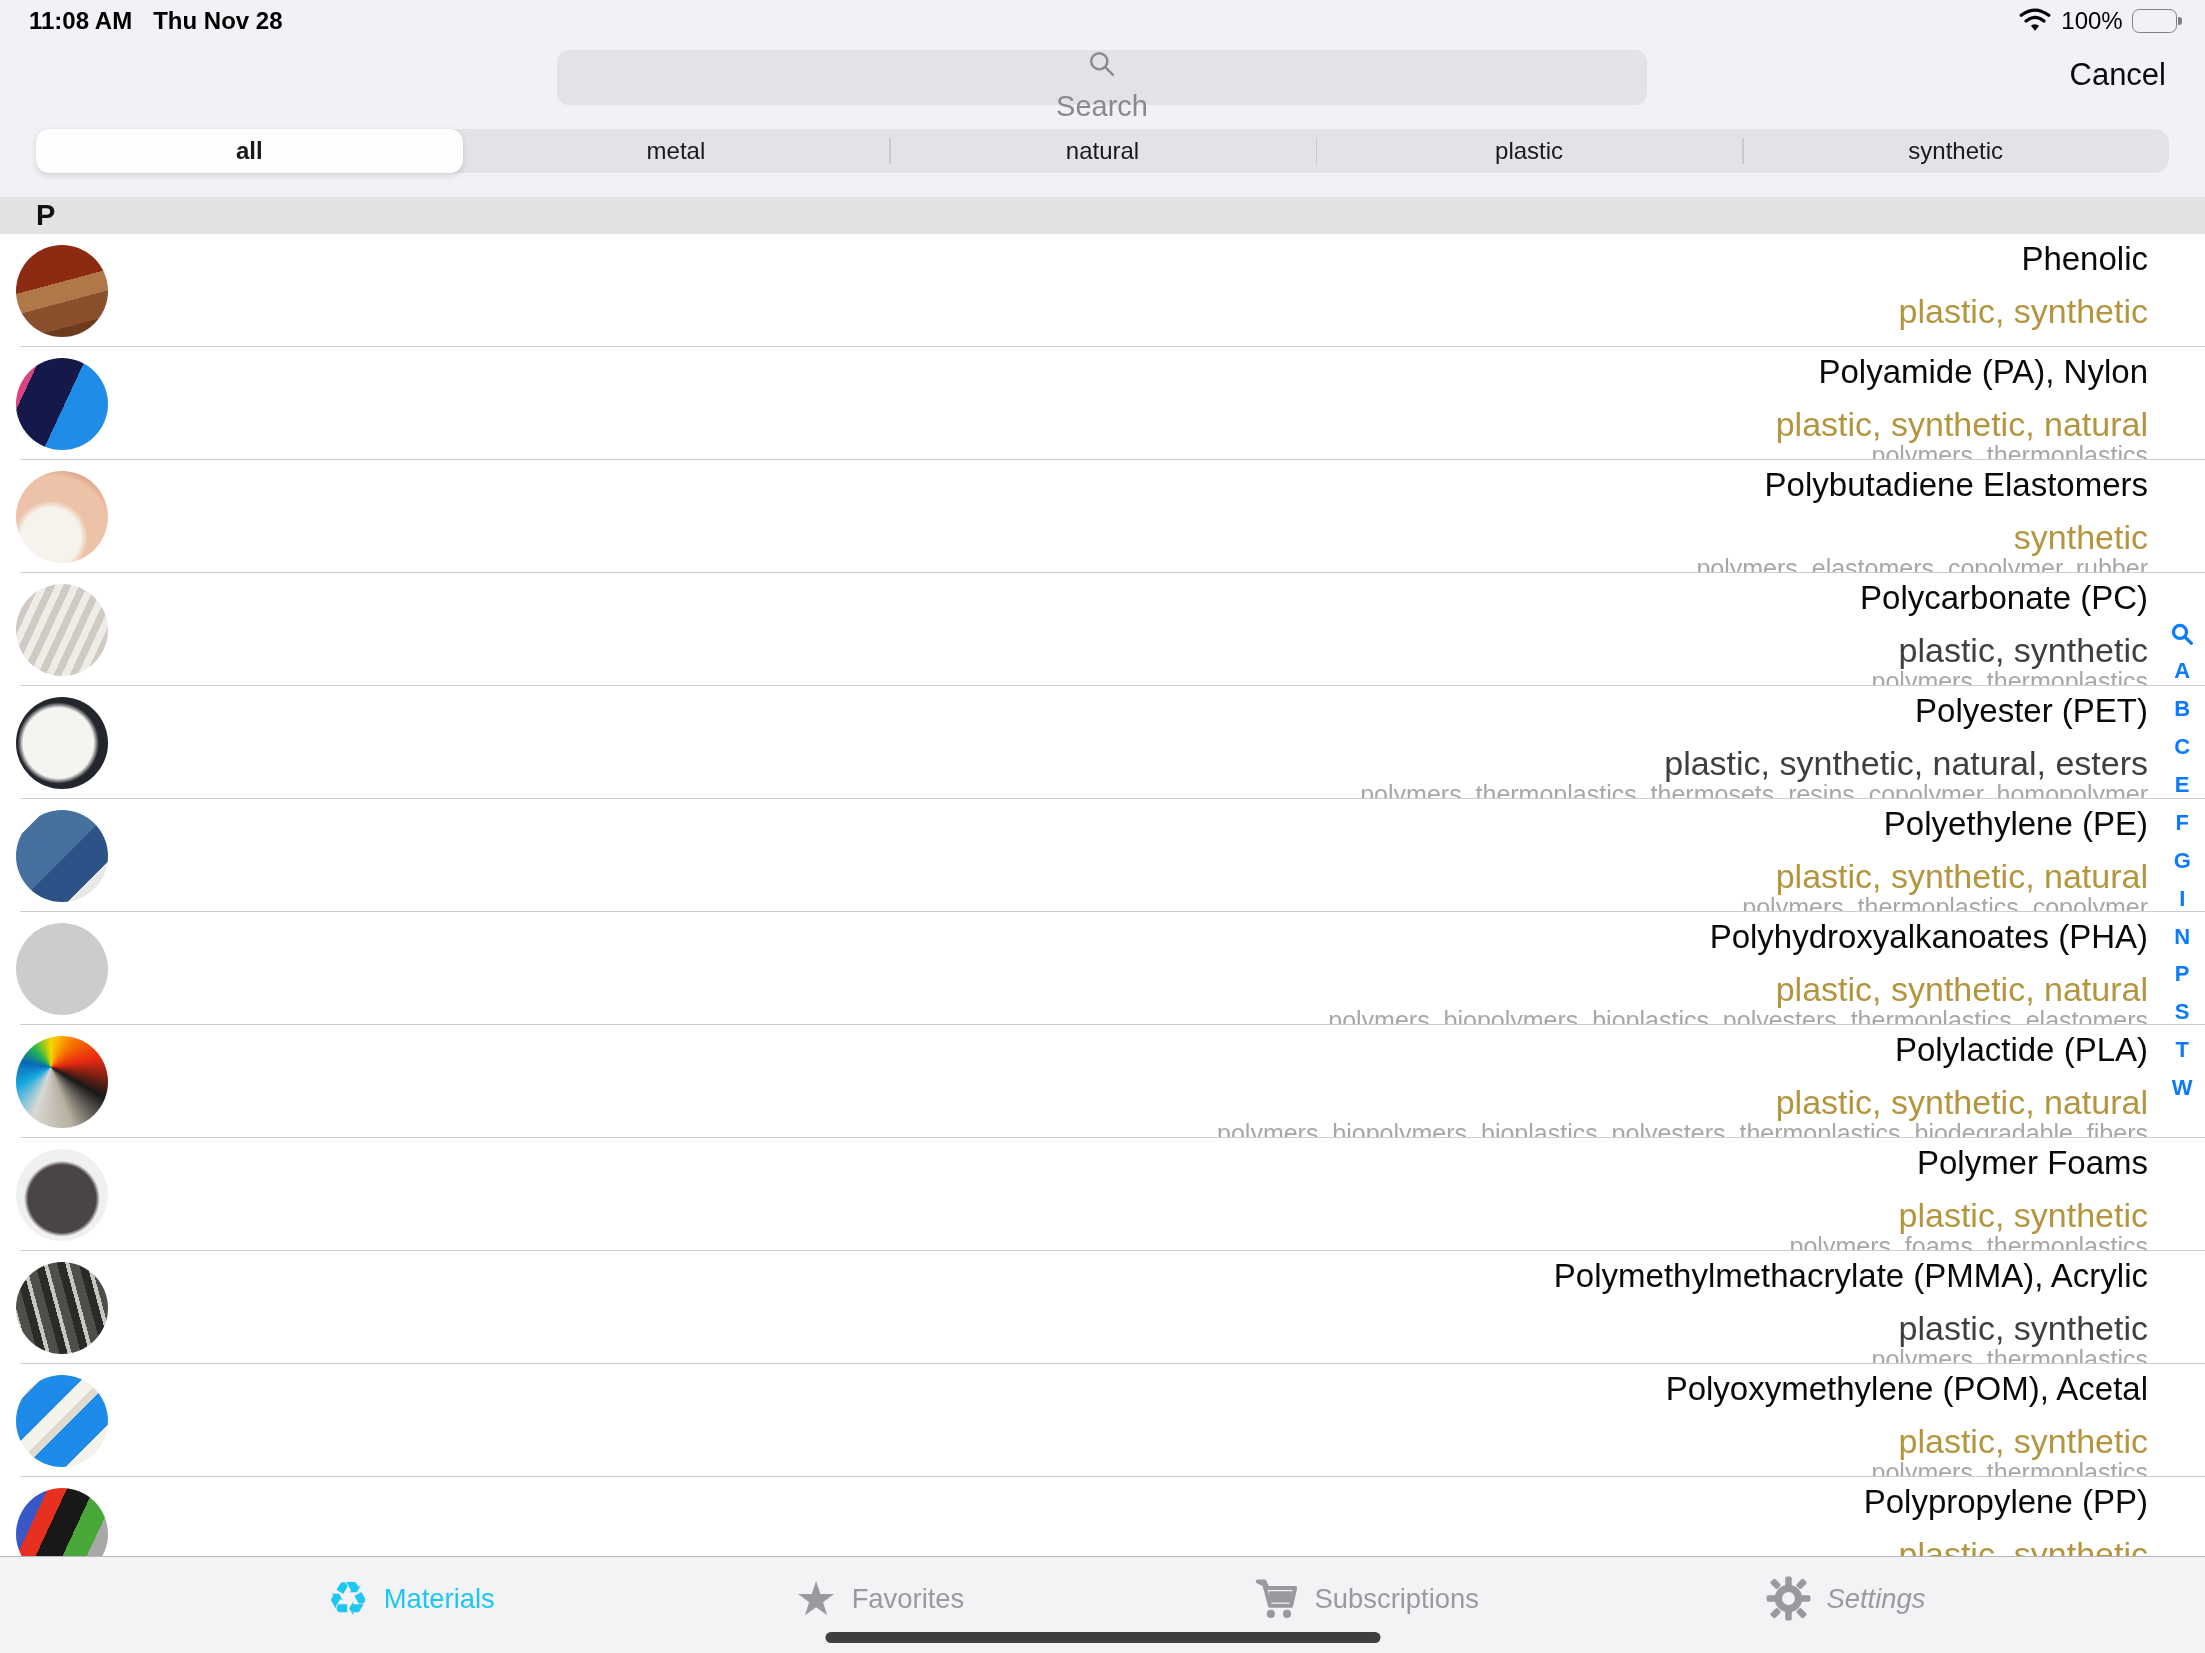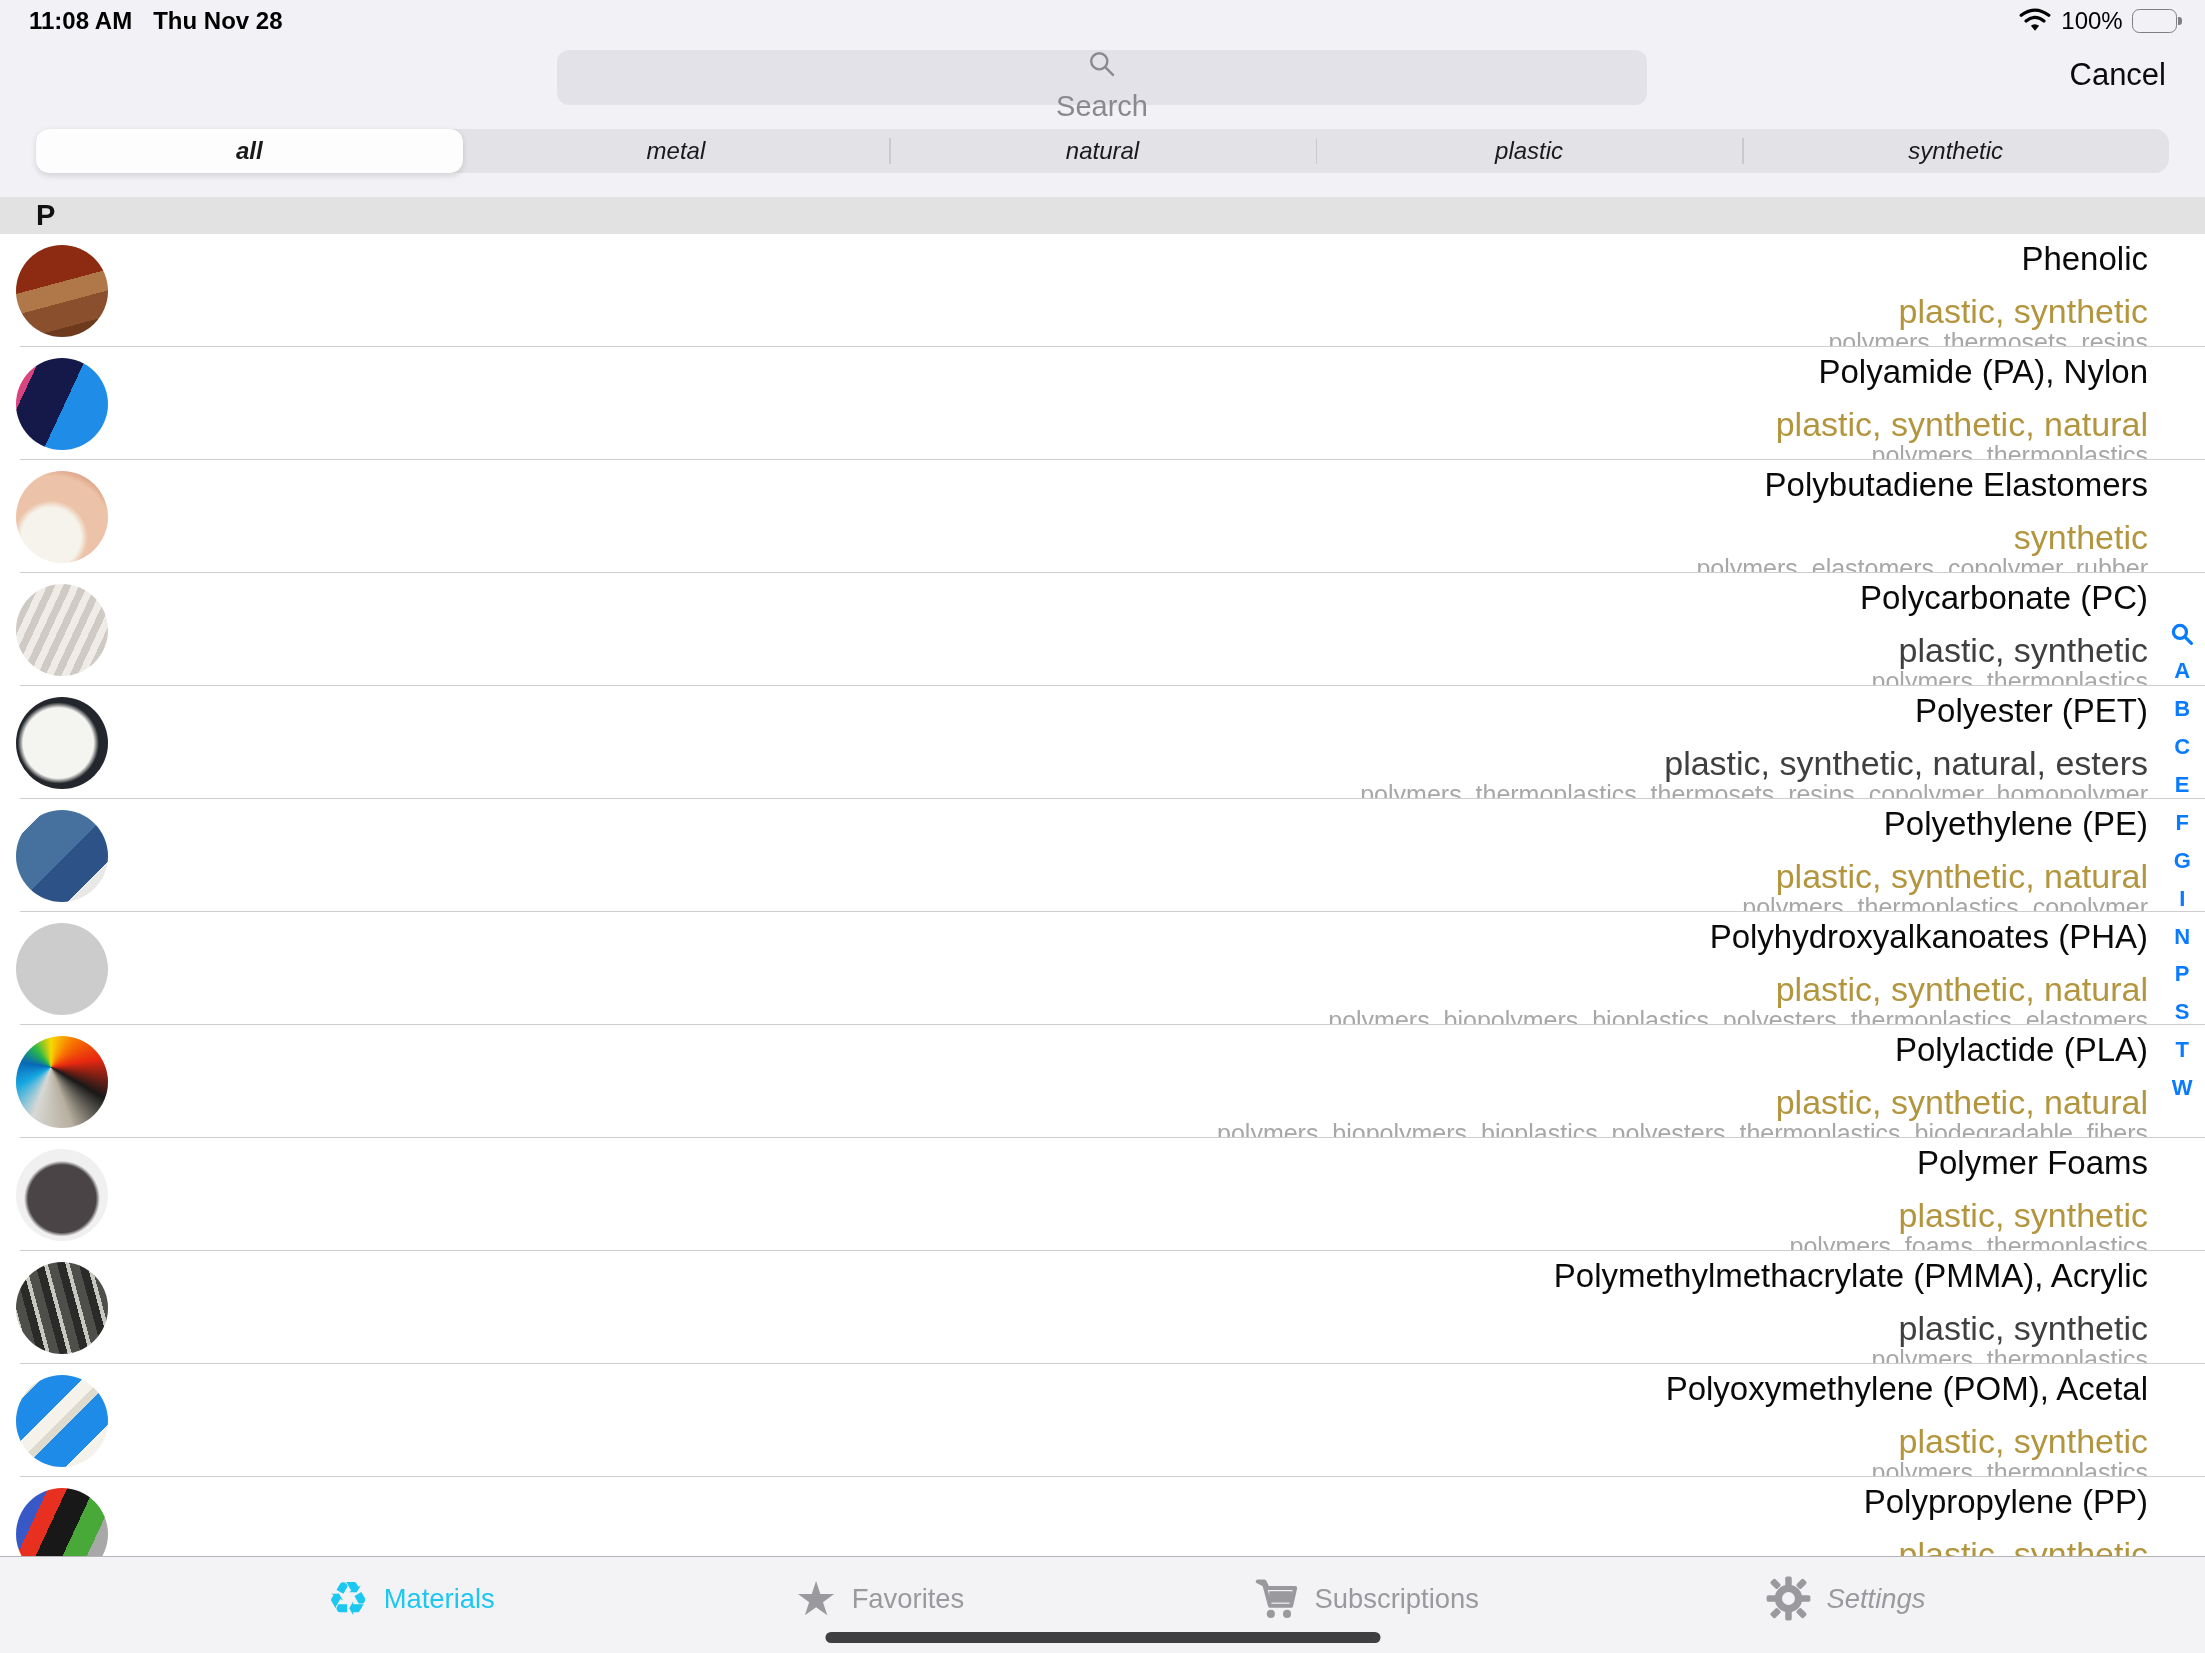--- a/index.html
+++ b/index.html
@@ -58,21 +58,21 @@
 
   
   .segmented {
     position:absolute; top:129px; left:36px; right:36px; height:44px;
     background:#e2e2e7; border-radius:14.5px;
     display:flex; align-items:stretch;
   }
   .segment {
     flex:1 1 0; display:flex; align-items:center; justify-content:center;
     font-size:24px; color:#1a1a1c; background:none; border:none; position:relative;
-    font-family:"Liberation Sans", sans-serif; cursor:pointer;font-style:italic;
+    font-family:"Liberation Sans", sans-serif; cursor:pointer;
   }
   .segment:not(.selected):not(:first-child)::before {
     content:""; position:absolute; left:0; top:9px; bottom:9px;
     width:1.6px; background:#c9c9ce;
   }
   .segment.selected {
     background:#fdfdfd; border-radius:13px;
     box-shadow:0 2.4px 6.5px rgba(0,0,0,0.12), 0 0 0.8px rgba(0,0,0,0.08);
     font-weight:bold;
   }
@@ -205,21 +205,20 @@
     <span>P</span>
   </div>
 
   <ul class="list">
 
     <li class="row">
       <span class="thumb" data-variant="phenolic"></span>
       <div class="row-texts">
         <div class="row-title">Phenolic</div>
         <div class="row-tags" data-style="gold">plastic, synthetic</div>
-        <div class="row-sub">polymers, thermosets, resins</div>
       </div>
     </li>
 
     <li class="row">
       <span class="thumb" data-variant="polyamide"></span>
       <div class="row-texts">
         <div class="row-title">Polyamide (PA), Nylon</div>
         <div class="row-tags" data-style="gold">plastic, synthetic, natural</div>
         <div class="row-sub">polymers, thermoplastics</div>
       </div>

